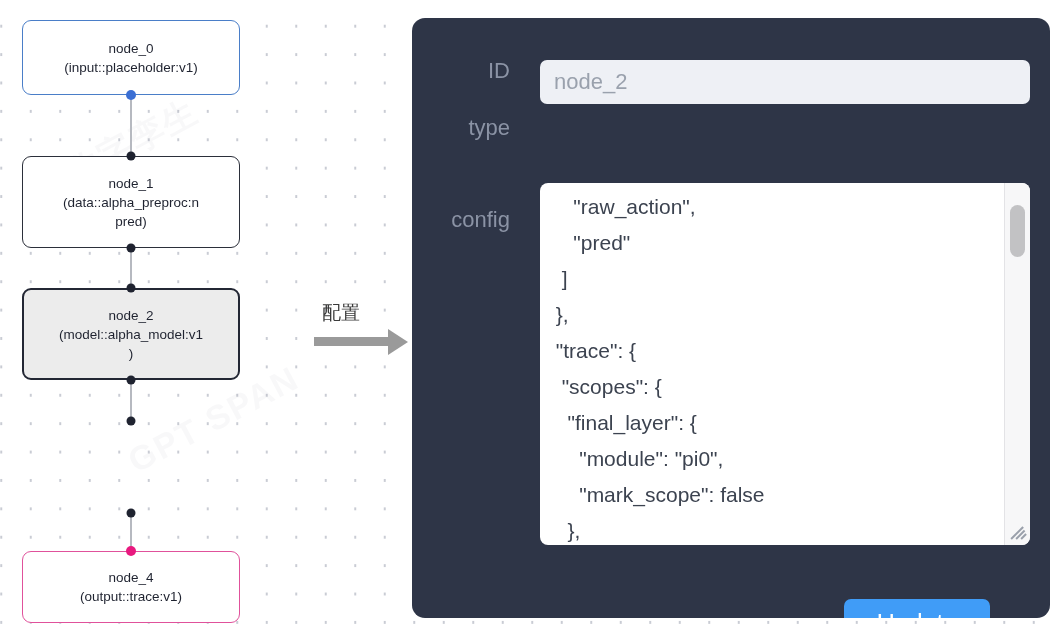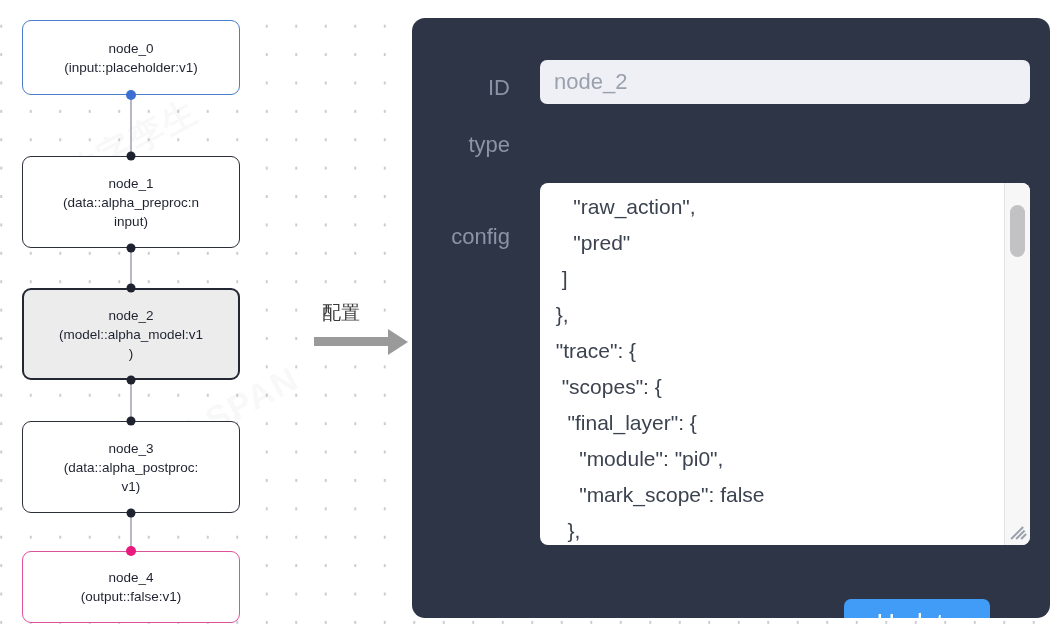--- a/index.html
+++ b/index.html
@@ -127,21 +127,20 @@
     position: absolute;
     display: flex;
     align-items: flex-start;
   }
   .field-label {
     color: #8b93a5;
     font-size: 22px;
     text-align: right;
     line-height: 1;
     white-space: nowrap;
-    margin-top: 17px;
   }
   .text-input {
     box-sizing: border-box;
     background: #eef0f5;
     border: none;
     border-radius: 7px;
     color: #9aa1ad;
     font-size: 22px;
     font-family: "Liberation Sans", sans-serif;
     padding: 0 14px;
@@ -244,44 +243,39 @@
 
     <div class="node is-input" style="left:22px; top:20px; width:218px; height:75px;">
       <div class="label">node_0
 (input::placeholder:v1)</div>
     </div>
     <div class="handle blue" style="left:131px; top:95px;"></div>
 
     <div class="node" style="left:22px; top:156px; width:218px; height:92px;">
       <div class="label">node_1
 (data::alpha_preproc:n
-input)</div>
+pred)</div>
     </div>
     <div class="handle" style="left:131px; top:156px;"></div>
     <div class="handle" style="left:131px; top:248px;"></div>
 
     <div class="node is-selected" style="left:22px; top:288px; width:218px; height:92px;">
       <div class="label">node_2
 (model::alpha_model:v1
 )</div>
     </div>
     <div class="handle" style="left:131px; top:288px;"></div>
     <div class="handle" style="left:131px; top:380px;"></div>
 
-    <div class="node" style="left:22px; top:421px; width:218px; height:92px;">
-      <div class="label">node_3
-(data::alpha_postproc:
-v1)</div>
-    </div>
     <div class="handle" style="left:131px; top:421px;"></div>
     <div class="handle" style="left:131px; top:513px;"></div>
 
     <div class="node is-output" style="left:22px; top:551px; width:218px; height:72px;">
       <div class="label">node_4
-(output::false:v1)</div>
+(output::trace:v1)</div>
     </div>
     <div class="handle pink" style="left:131px; top:551px;"></div>
   </div>
 
   <div id="arrow-group" style="left:292px; top:300px; width:100px; height:60px;margin-left:22px;">
     <div id="arrow-caption" style="left:8px; top:0px;">配置</div>
     <div id="arrow-shaft" style="left:0px; top:37px; width:74px;"></div>
     <div id="arrow-head" style="left:74px; top:28.5px;"></div>
   </div>
 

